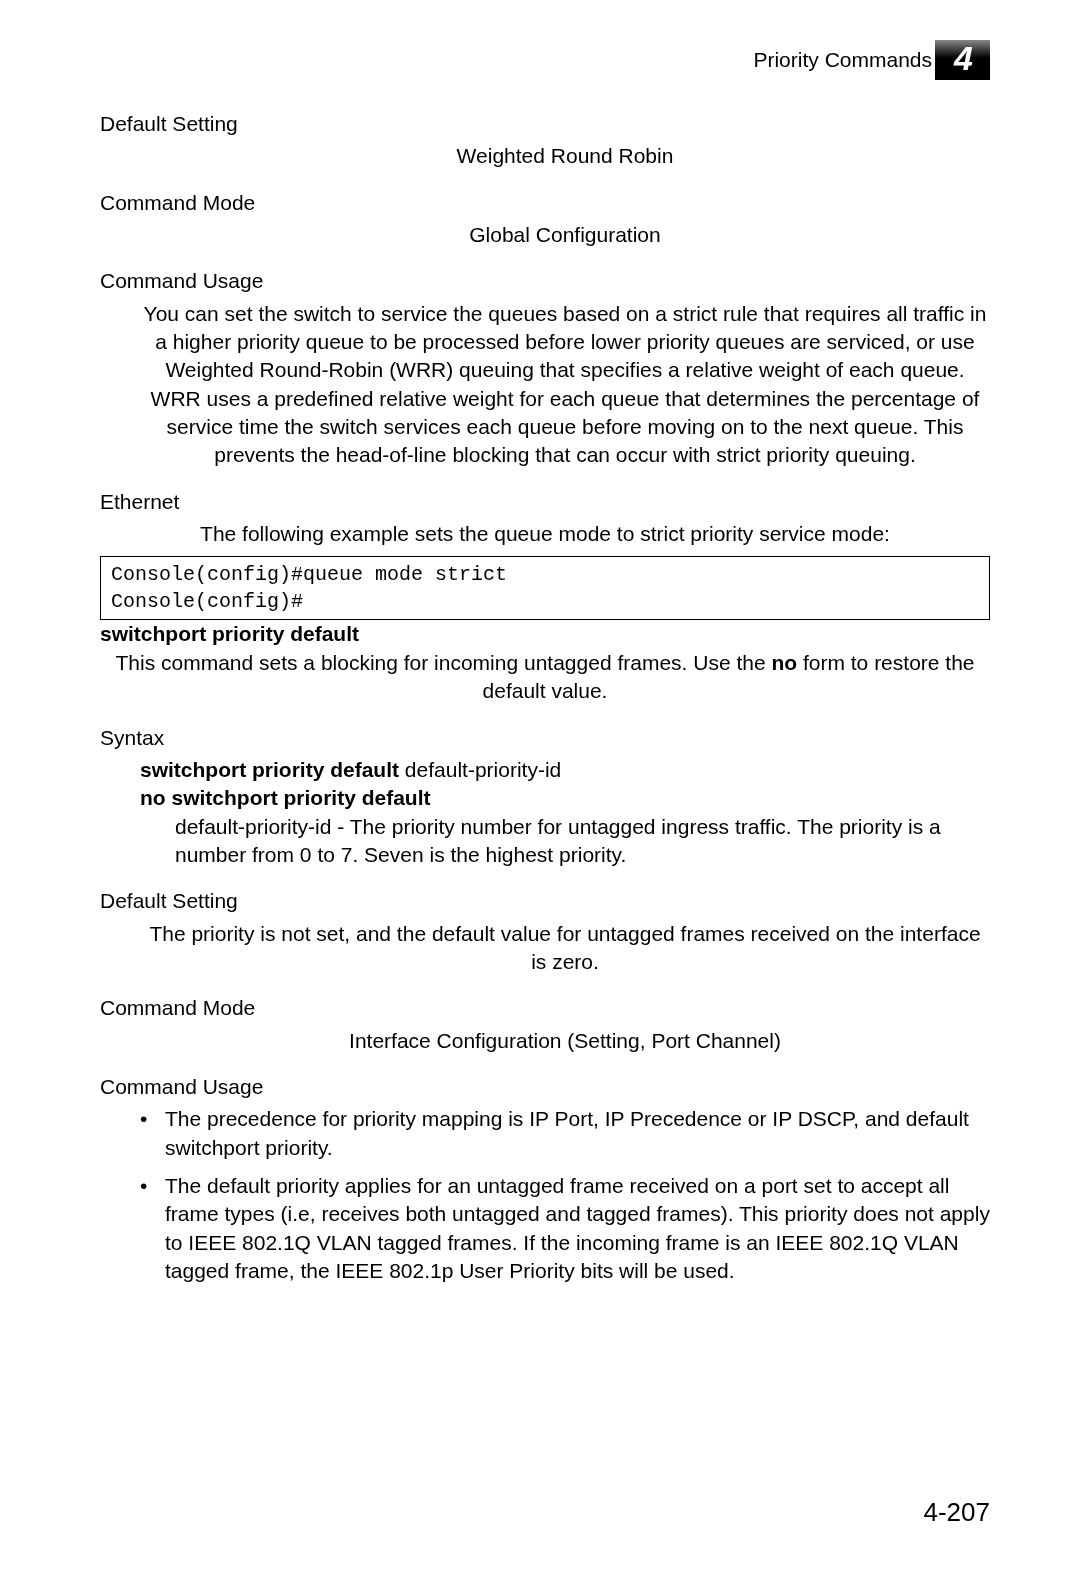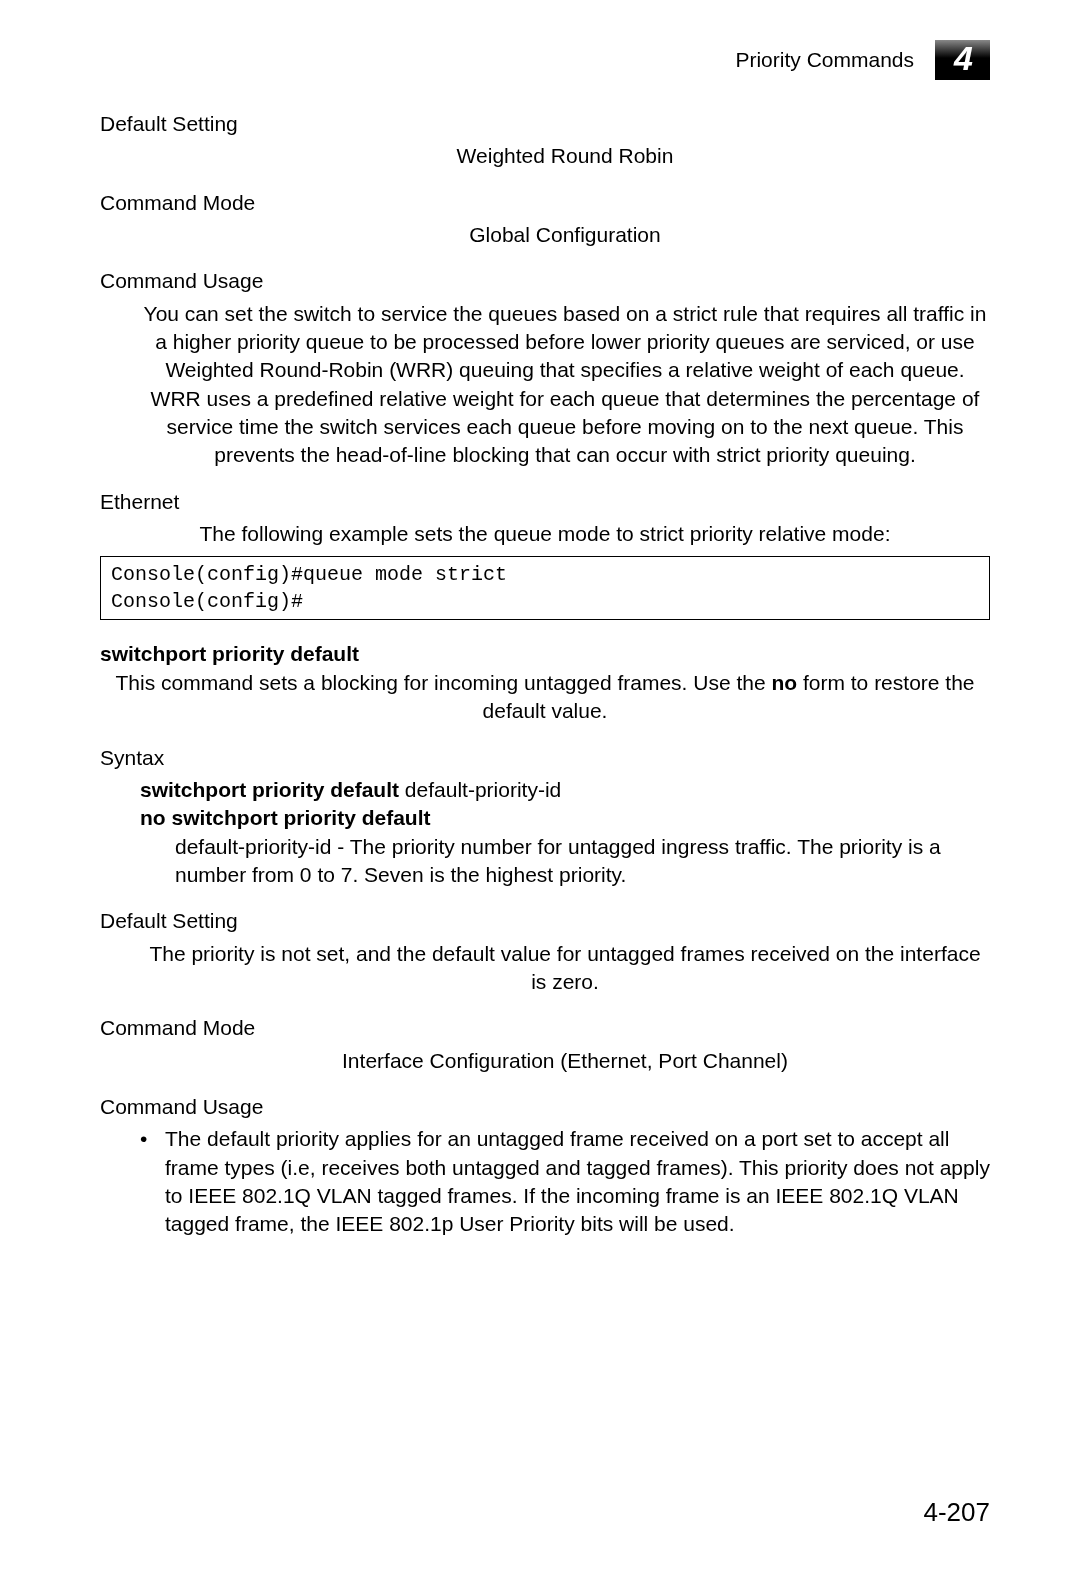--- a/index.html
+++ b/index.html
@@ -11,21 +11,21 @@
       font-size: 21px;
       line-height: 1.35;
       color: #000;
       padding: 40px 90px 40px 100px;
       position: relative;
     }
     .header-row {
       display: flex;
       justify-content: flex-end;
       align-items: center;
-      gap: 21px;
+      gap: 3px;
       margin-bottom: 30px;
     }
     .chapter-badge {
       width: 55px;
       height: 40px;
       background: linear-gradient(to bottom, #888 0%, #000 45%);
       position: relative;
       display: flex;
       align-items: center;
       justify-content: center;
@@ -45,21 +45,20 @@
       margin-bottom: 4px;
     }
     .indent-1 { margin-left: 40px; }
     .indent-2 { margin-left: 75px; }
     .body-text { margin-bottom: 4px; text-align: center; }
     .gap { }
     .codebox {
       border: 1px solid #000;
       padding: 4px 10px;
       margin-top: 8px;
-      margin-bottom: 20px;
       font-family: "Courier New", monospace;
       font-size: 20px;
       white-space: pre;
     }
     .command-name { font-weight: bold; }
     .italic { }
     .bold { font-weight: bold; }
     ul.bullets {
       list-style: none;
       margin-left: 40px;
@@ -95,21 +94,21 @@
 <div class="section-heading">Default Setting</div>
 <div class="indent-1 body-text">Weighted Round Robin</div>
 
 <div class="section-heading">Command Mode</div>
 <div class="indent-1 body-text">Global Configuration</div>
 
 <div class="section-heading">Command Usage</div>
 <div class="indent-1 body-text">You can set the switch to service the queues based on a strict rule that requires all traffic in a higher priority queue to be processed before lower priority queues are serviced, or use Weighted Round-Robin (WRR) queuing that specifies a relative weight of each queue. WRR uses a predefined relative weight for each queue that determines the percentage of service time the switch services each queue before moving on to the next queue. This prevents the head-of-line blocking that can occur with strict priority queuing.</div>
 
 <div class="section-heading">Ethernet</div>
-<div class="body-text">The following example sets the queue mode to strict priority relative mode:</div>
+<div class="body-text">The following example sets the queue mode to strict priority service mode:</div>
 <div class="codebox">Console(config)#queue mode strict
 Console(config)#</div>
 
 <div class="command-name">switchport priority default</div>
 <div class="body-text">
   <span>This command sets a blocking for incoming untagged frames. Use the </span><span class="bold">no</span><span> form to restore the default value.</span>
 </div>
 
 <div class="section-heading">Syntax</div>
 <div class="indent-1">
@@ -118,20 +117,21 @@
 </div>
 <div class="indent-1 bold">no switchport priority default</div>
 <div class="indent-2 gap">
   <span class="italic">default-priority-id</span><span> - </span><span>The priority number for untagged ingress traffic. The priority is a number from 0 to 7. Seven is the highest priority.</span>
 </div>
 
 <div class="section-heading">Default Setting</div>
 <div class="indent-1 body-text">The priority is not set, and the default value for untagged frames received on the interface is zero.</div>
 
 <div class="section-heading">Command Mode</div>
-<div class="indent-1 body-text">Interface Configuration (Ethernet, Port Channel)</div>
+<div class="indent-1 body-text">Interface Configuration (Setting, Port Channel)</div>
 
 <div class="section-heading">Command Usage</div>
 <ul class="bullets">
+  <li>The precedence for priority mapping is IP Port, IP Precedence or IP DSCP, and default switchport priority.</li>
   <li>The default priority applies for an untagged frame received on a port set to accept all frame types (i.e, receives both untagged and tagged frames). This priority does not apply to IEEE 802.1Q VLAN tagged frames. If the incoming frame is an IEEE 802.1Q VLAN tagged frame, the IEEE 802.1p User Priority bits will be used.</li>
 </ul>
 
 <div class="page-number">4-207</div>
 
 </body></html>

